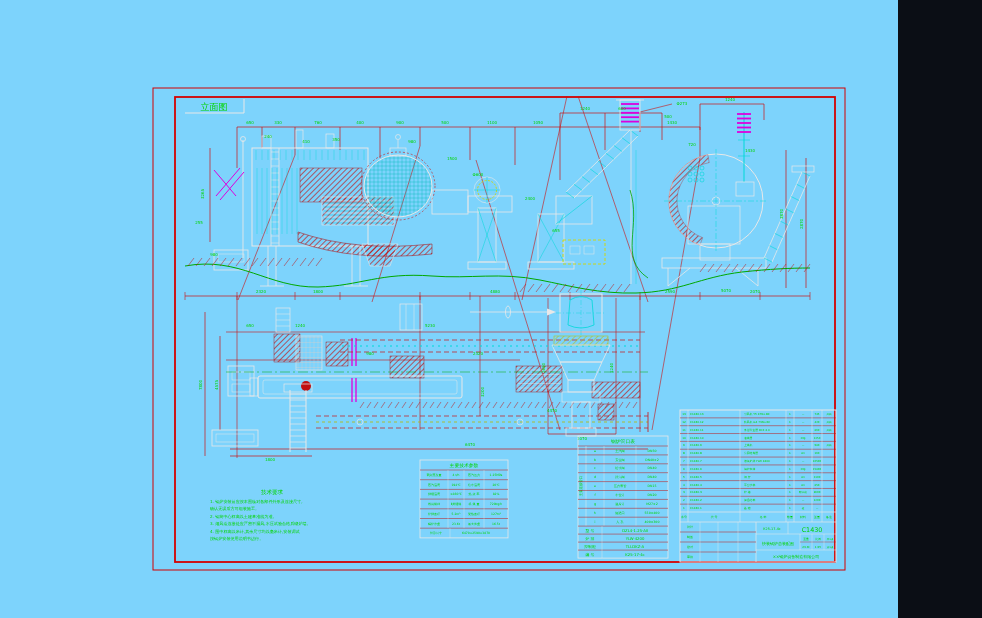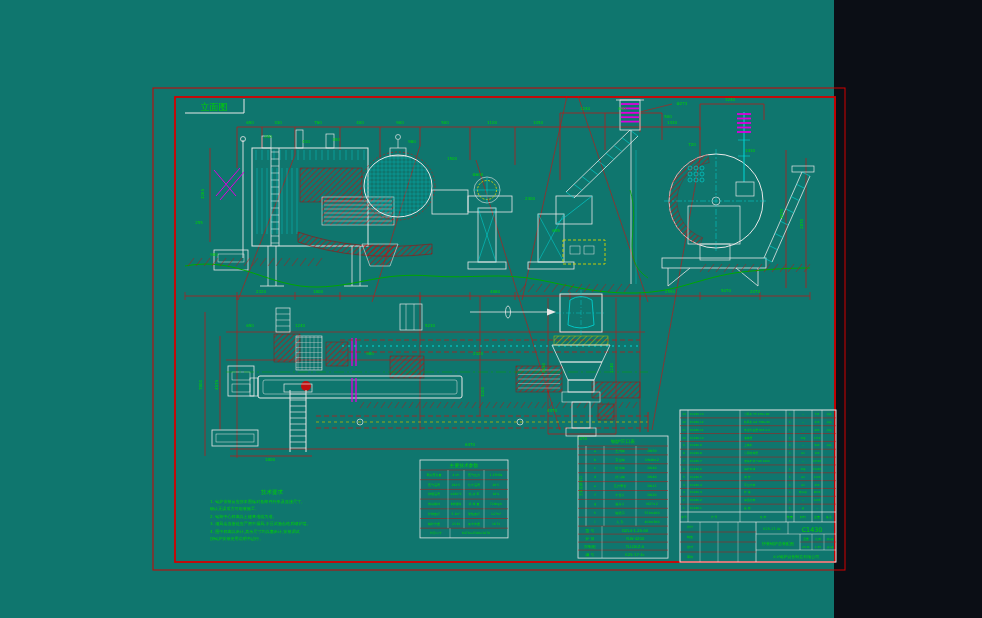--- a/index.html
+++ b/index.html
@@ -1,17 +1,17 @@
 <!DOCTYPE html>
 <html><head>
 <meta charset="utf-8">
 <style>
   html,body{margin:0;padding:0;background:#0b0e15;width:982px;height:618px;overflow:hidden;
     font-family:"DejaVu Sans",sans-serif;}
-  .stage{position:relative;width:834px;height:618px;background:#0f766e;}
+  .stage{position:relative;width:898px;height:618px;background:#7dd3fc;}
   svg{display:block}
   svg text{font-family:"DejaVu Sans",sans-serif;}
 </style>
 </head>
 <body>
 
 <div class="stage">
 <svg id="cad" width="982" height="618" viewBox="0 0 982 618">
   <defs>
     <pattern id="rh" width="4" height="4" patternUnits="userSpaceOnUse" patternTransform="rotate(45)">

